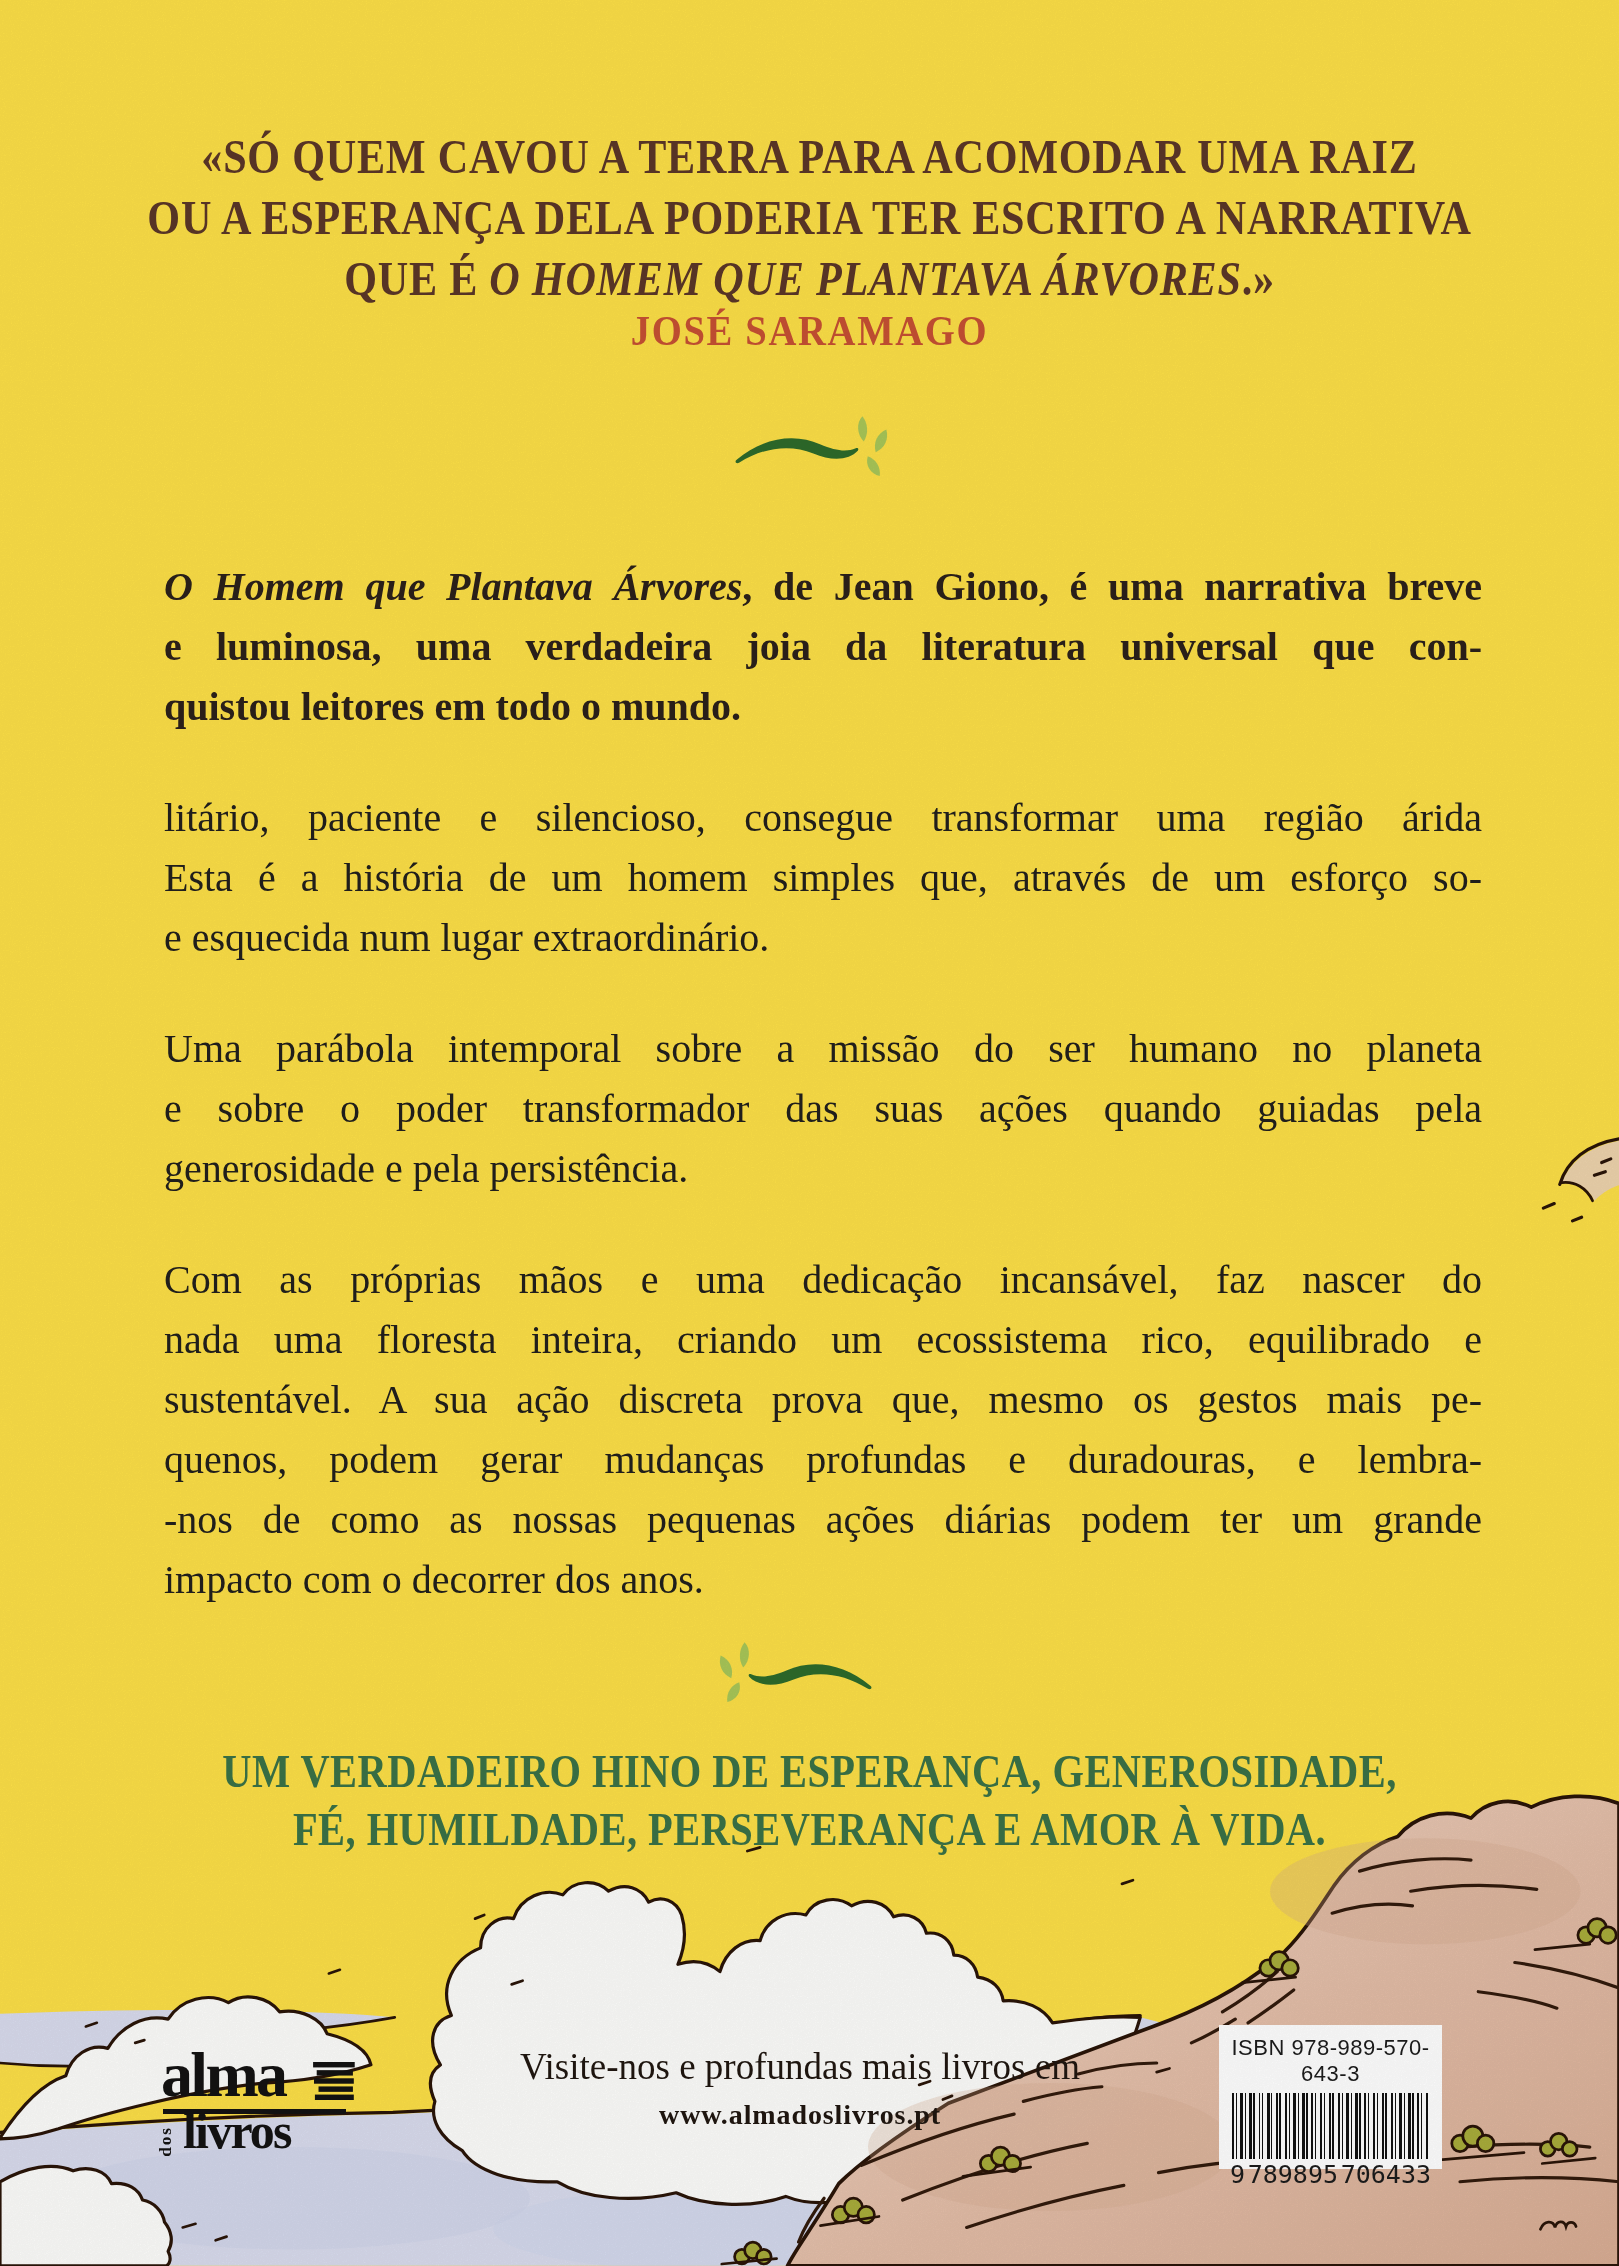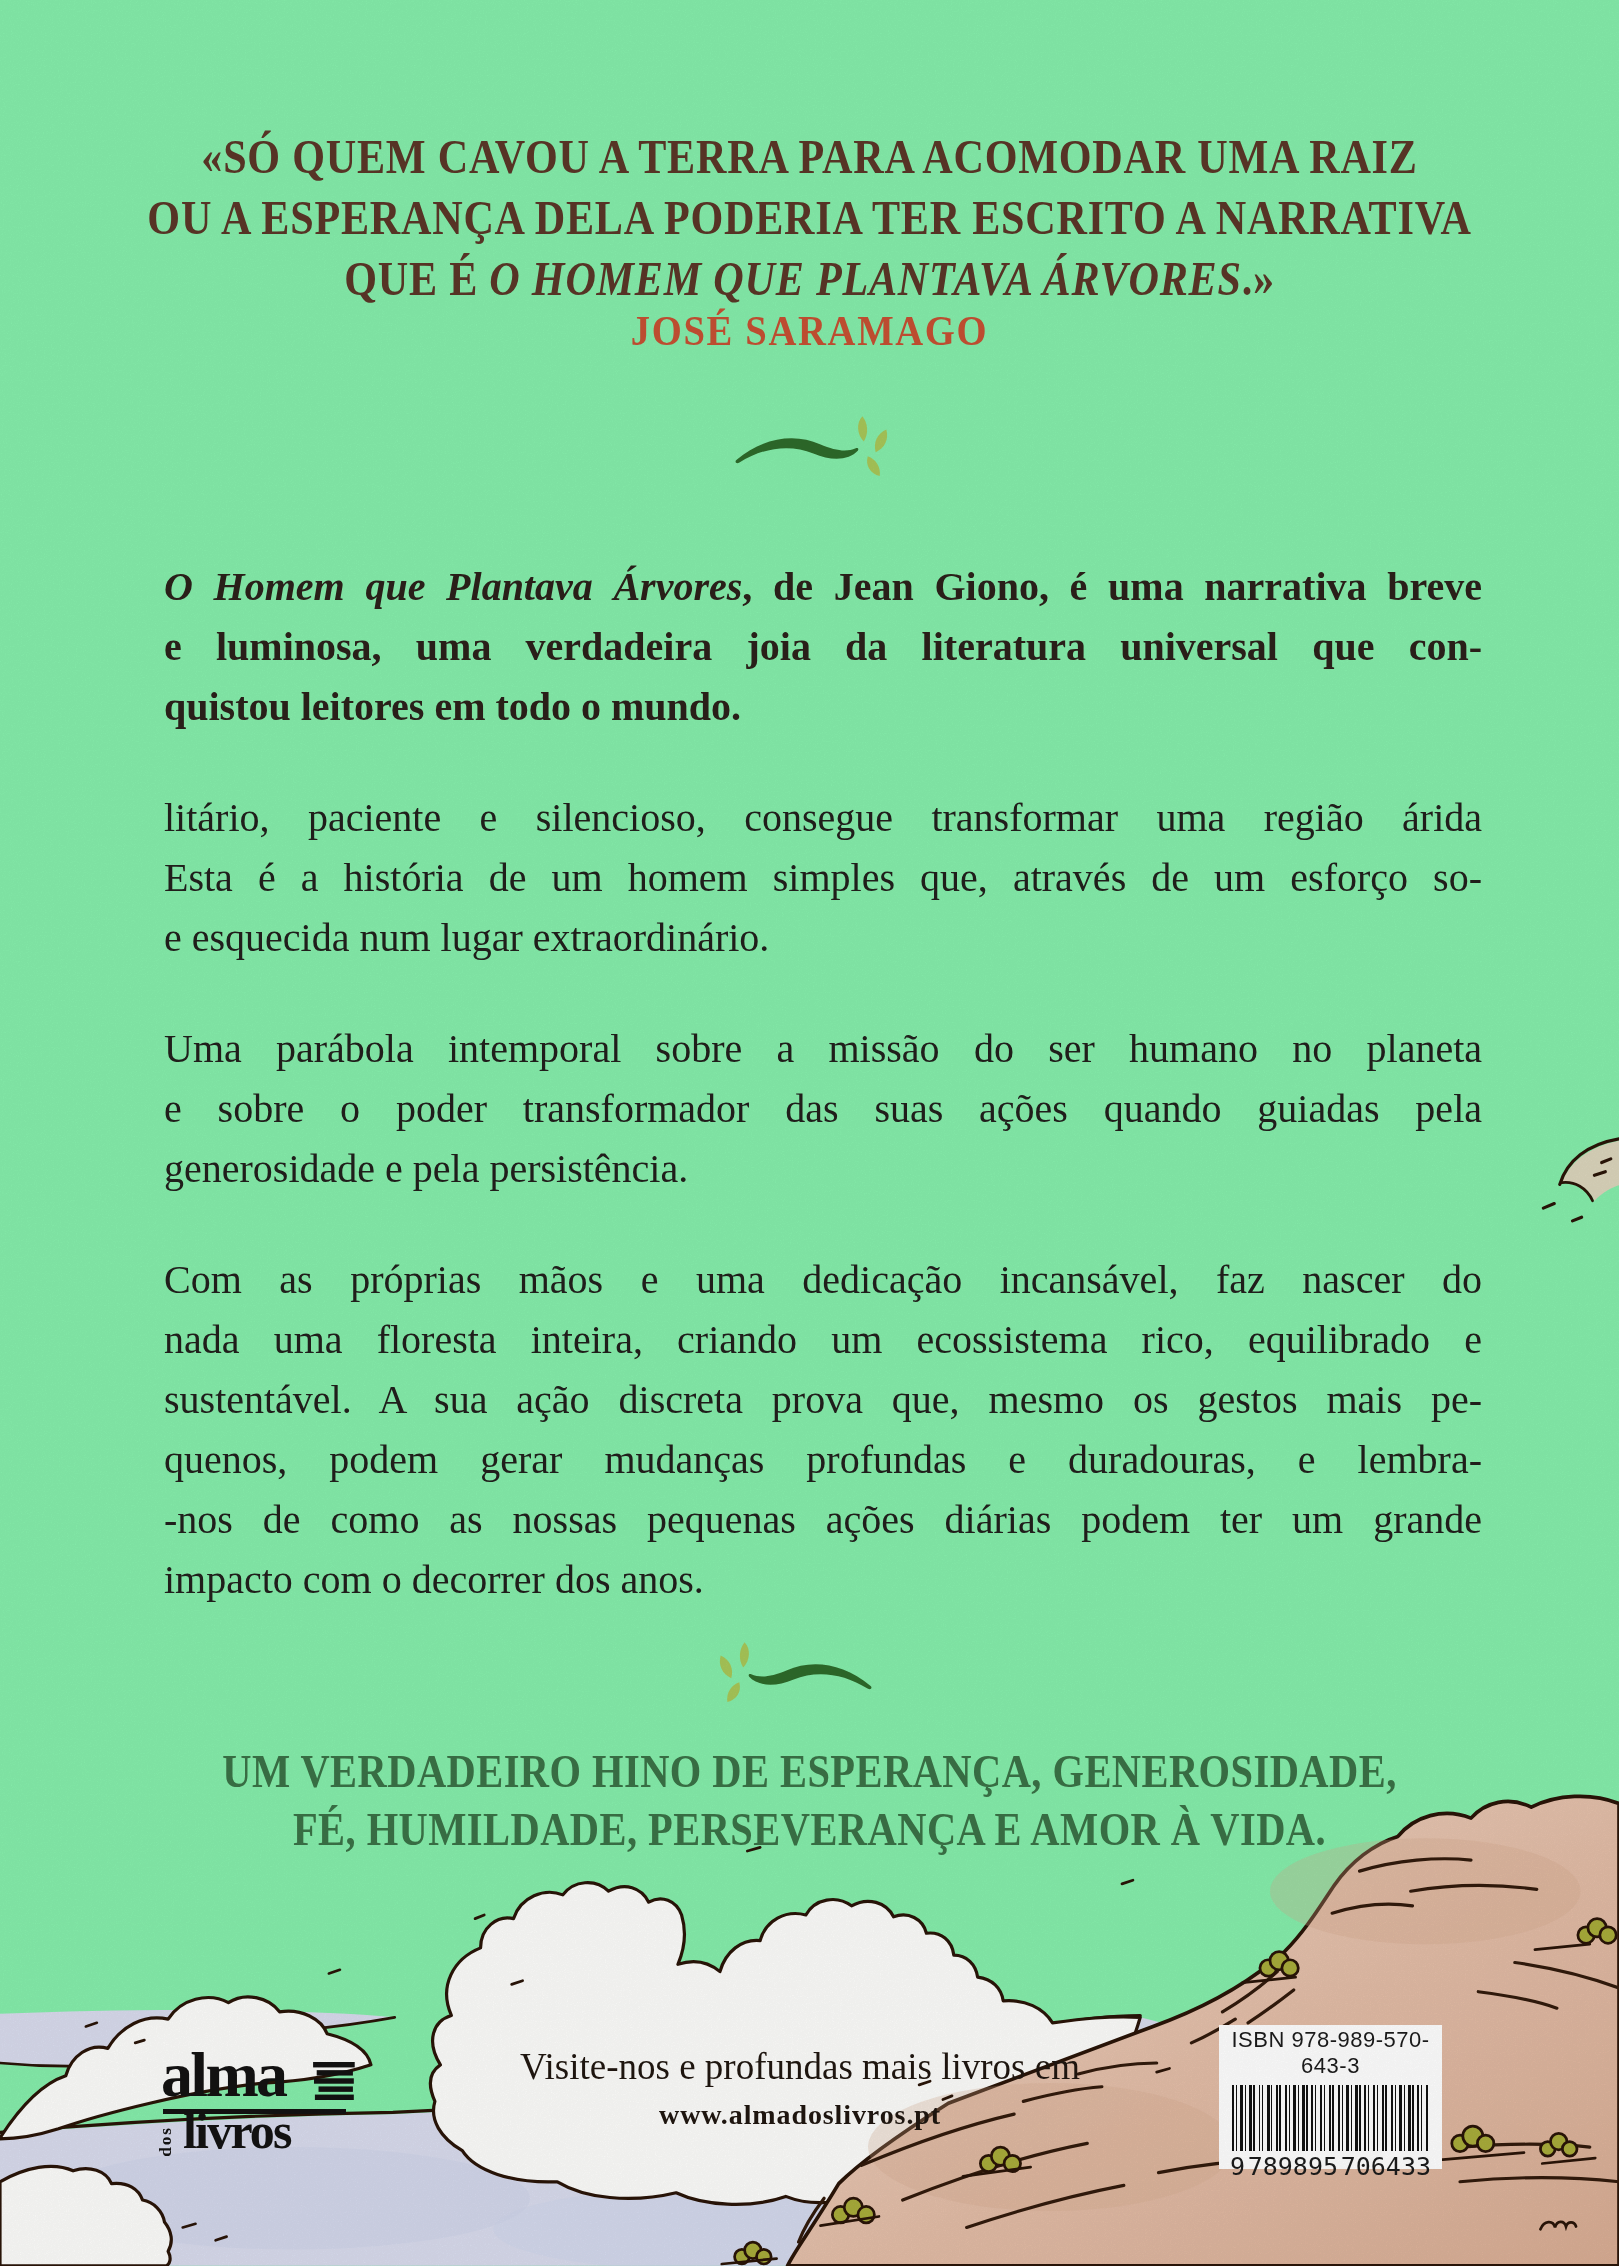--- a/index.html
+++ b/index.html
@@ -1,16 +1,16 @@
 <!DOCTYPE html>
 <html style="font-size:14.6px"><head>
 <meta charset="utf-8">
 <style>
   html,body{margin:0;padding:0;background:#e8e7e4;}
-  .page{position:relative;width:1619px;height:2266px;background:#86efac;overflow:hidden;
+  .page{position:relative;width:1619px;height:2266px;background:#fde047;overflow:hidden;
         font-family:"Liberation Serif",serif;color:#22201d;}
 
   
   .quote{position:absolute;top:126px;left:0;right:0;text-align:center;
          font-weight:700;font-size:49px;line-height:61px;color:#5b3728;
          letter-spacing:0.9px;transform:scaleX(0.86);}
   .attribution{position:absolute;top:307px;left:0;right:0;text-align:center;
          font-weight:700;font-size:42px;color:#c75133;letter-spacing:1.8px;transform:scaleX(0.92);}
 
   
@@ -45,21 +45,21 @@
   .logo-livros{position:absolute;left:22px;top:55px;font-weight:700;font-size:50px;letter-spacing:-1.8px;}
 
   
   .visit{position:absolute;left:398px;top:2045px;width:804px;text-align:center;color:#201710;}
   .visit-line1{font-size:37px;}
   .visit-line2{font-weight:700;font-size:28px;margin-top:11px;letter-spacing:0.9px;}
 
   
   .isbn-box{position:absolute;left:1219px;top:2025px;width:223px;height:144px;background:#ffffff;
             text-align:center;font-family:"Liberation Sans",sans-serif;color:#1c1c1c;}
-  .isbn-label{font-size:22px;padding-top:2px;letter-spacing:0.5px;}
+  .isbn-label{font-size:22px;padding-top:10px;letter-spacing:0.5px;}
   .barcode{height:66px;margin:5.5px 12.8px 0 12.8px;
      background:repeating-linear-gradient(90deg,
         #111 0 1.8px,#fff 1.8px 3.7px,#111 3.7px 4.6px,#fff 4.6px 8.2px,#111 8.2px 11px,#fff 11px 12.8px,
         #111 12.8px 13.7px,#fff 13.7px 17.4px,#111 17.4px 20px,#fff 20px 21px,#111 21px 23px,#fff 23px 26.5px);}
   .digits{display:flex;justify-content:space-between;padding:0 11px;margin-top:1.8px;
           font-family:"DejaVu Sans Mono",monospace;font-size:25px;}
 
   .grain{position:absolute;inset:0;opacity:0.05;pointer-events:none;}
 </style>
 </head>

